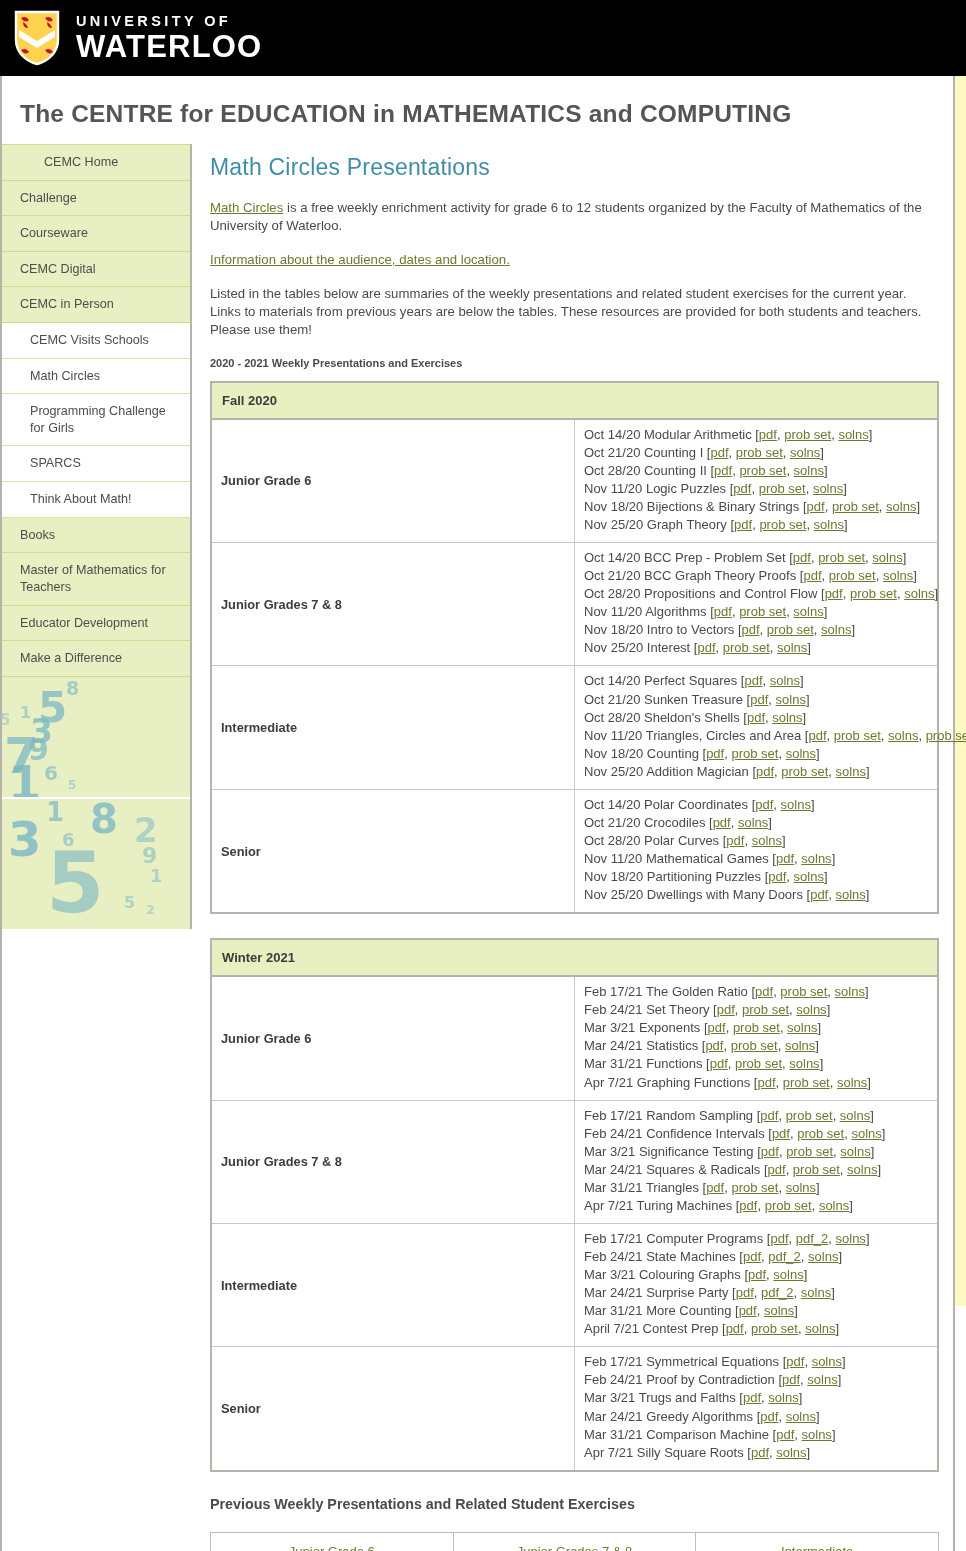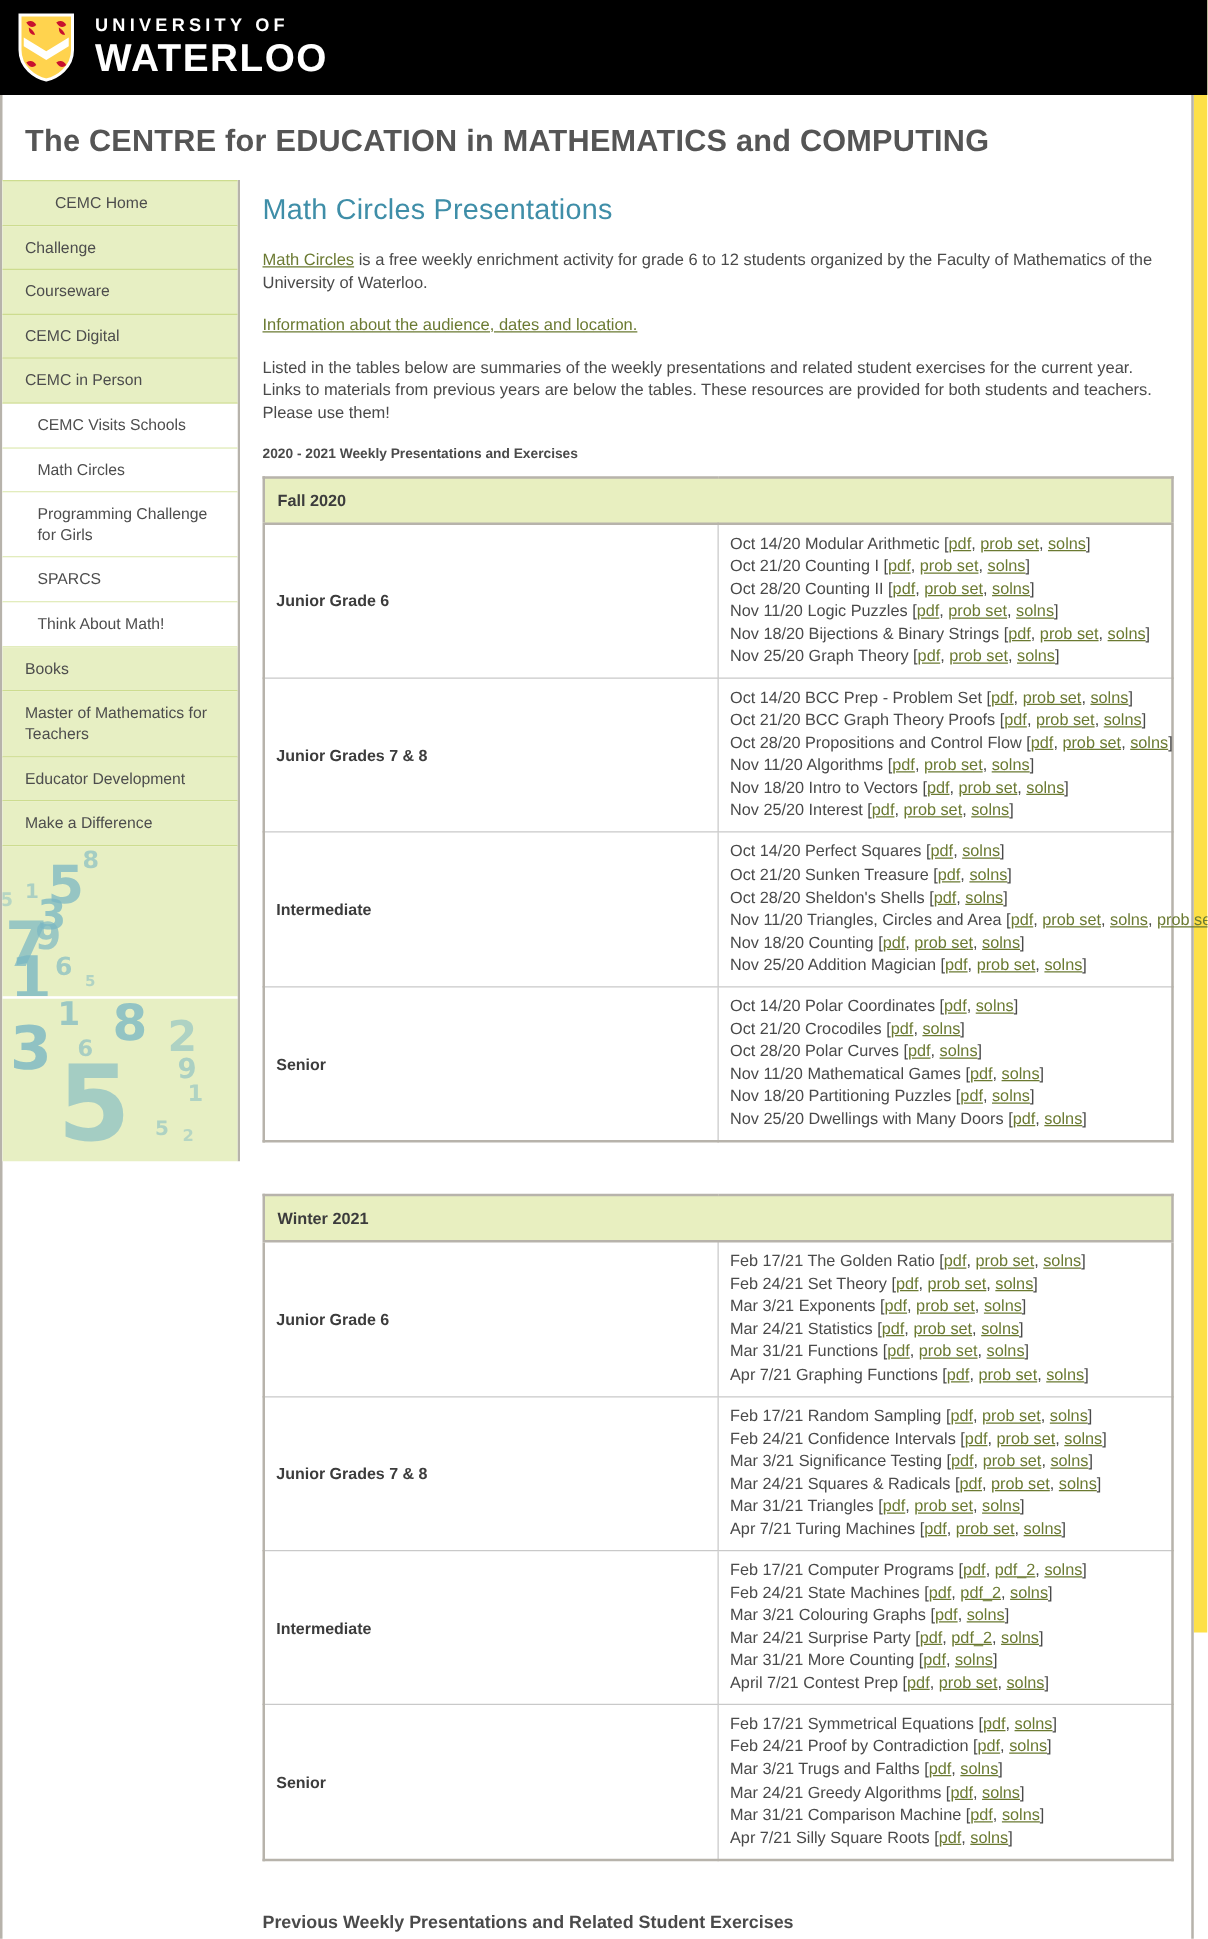--- a/index.html
+++ b/index.html
@@ -13,21 +13,21 @@
     width: 966px;
     height: 1551px;
     position: relative;
     overflow: hidden;
     color: #4a4a4a;
   }
   .page {
     width: 966px;
     height: 1306px;
     position: relative;
-    background: #fde047;
+    background: #fef9c3;
   }
 
   
   .uw-banner {
     background: #000000;
     height: 76px;
     display: flex;
     align-items: center;
     padding-left: 14px;
     box-sizing: border-box;
@@ -163,21 +163,21 @@
     font-weight: bold;
     color: #4a4a4a;
     margin: 18px 0 12px 0;
   }
 
   
   table.term-table {
     width: 100%;
     border-collapse: collapse;
     border: 2px solid #b7b3ab;
-    margin-bottom: 41px;
+    margin-bottom: 24px;
     table-layout: fixed;
   }
   table.term-table td.term-head {
     background: #e8efc0;
     font-weight: bold;
     font-size: 13px;
     color: #3c3c3c;
     padding: 10px 0 10px 10px;
     border-bottom: 2px solid #b7b3ab;
   }

